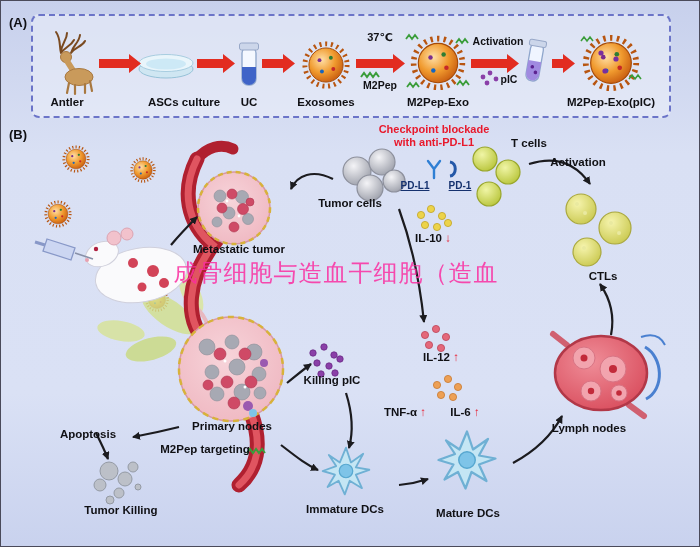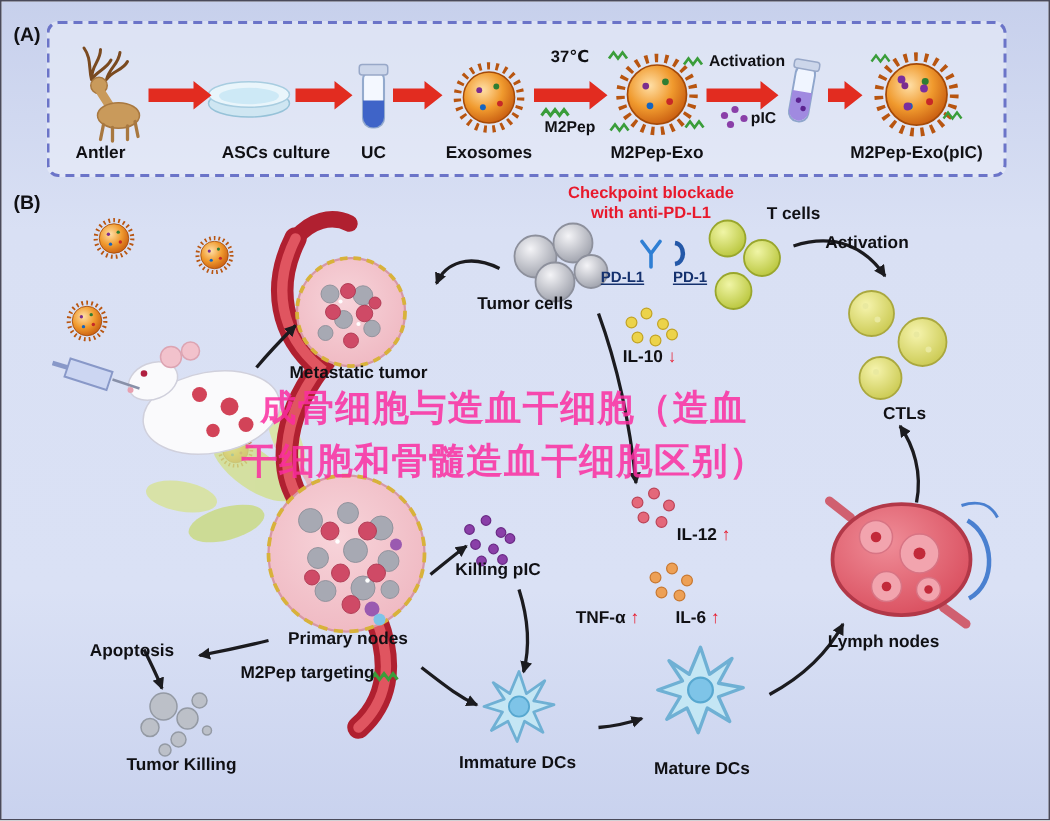--- a/index.html
+++ b/index.html
@@ -11,21 +11,21 @@
        border:2px dashed #6b74c8;border-radius:8px;background:rgba(236,240,250,.55);z-index:5;box-sizing:border-box;}
   svg.art{position:absolute;left:0;top:0;z-index:10;}
   .lbl{position:absolute;transform:translateX(-50%);white-space:nowrap;
        font-size:11.5px;font-weight:700;color:#101014;z-index:40;text-align:center;}
   .panel-tag{position:absolute;font-size:13px;font-weight:700;color:#101014;z-index:40;}
   .small{font-size:10.5px;}
   .pd{font-size:10px;color:#15316e;text-decoration:underline;}
   .red-note{color:#e8192c;font-weight:700;font-size:11px;line-height:13px;text-align:center;}
   .cyt .arrow{color:#e8192c;font-weight:700;}
   #watermark{position:absolute;left:335px;top:254px;z-index:60;transform:translateX(-50%);
-       text-align:center;font-weight:700;font-size:24px;line-height:35px;
+       text-align:center;font-weight:400;font-size:24px;line-height:35px;
        color:rgba(250,45,160,.85);letter-spacing:1px;white-space:nowrap;}
 </style>
 </head>
 <body>
 
 <div id="fig">
 
   <div id="panelA-box"></div>
 
   <svg class="art" width="700" height="547" viewBox="0 0 700 547">
@@ -364,21 +364,21 @@
   <div class="lbl" style="left:349px;top:196px">Tumor cells</div>
   <div class="lbl pd" style="left:414px;top:179px">PD-L1</div>
   <div class="lbl pd" style="left:459px;top:179px">PD-1</div>
   <div class="lbl" style="left:238px;top:242px">Metastatic tumor</div>
   <div class="lbl" style="left:602px;top:269px">CTLs</div>
 
   <div class="lbl cyt" style="left:432px;top:231px">
     <span>IL-10</span>
     <span class="arrow">↓</span>
   </div>
-  <div class="lbl cyt" style="left:468px;top:350px">
+  <div class="lbl cyt" style="left:440px;top:350px">
     <span>IL-12</span>
     <span class="arrow">↑</span>
   </div>
   <div class="lbl cyt" style="left:404px;top:405px">
     <span>TNF-α</span>
     <span class="arrow">↑</span>
   </div>
   <div class="lbl cyt" style="left:464px;top:405px">
     <span>IL-6</span>
     <span class="arrow">↑</span>
@@ -388,16 +388,15 @@
   <div class="lbl" style="left:588px;top:421px">Lymph nodes</div>
   <div class="lbl" style="left:87px;top:427px">Apoptosis</div>
   <div class="lbl" style="left:231px;top:419px">Primary nodes</div>
   <div class="lbl" style="left:204px;top:442px">M2Pep targeting</div>
   <div class="lbl" style="left:120px;top:503px">Tumor Killing</div>
   <div class="lbl" style="left:344px;top:502px">Immature DCs</div>
   <div class="lbl" style="left:467px;top:506px">Mature DCs</div>
 
   <div id="watermark">
     <div>成骨细胞与造血干细胞（造血</div>
-    <div>干细胞和骨髓造血干细胞区别）</div>
   </div>
 
 </div>
 
 </body></html>

